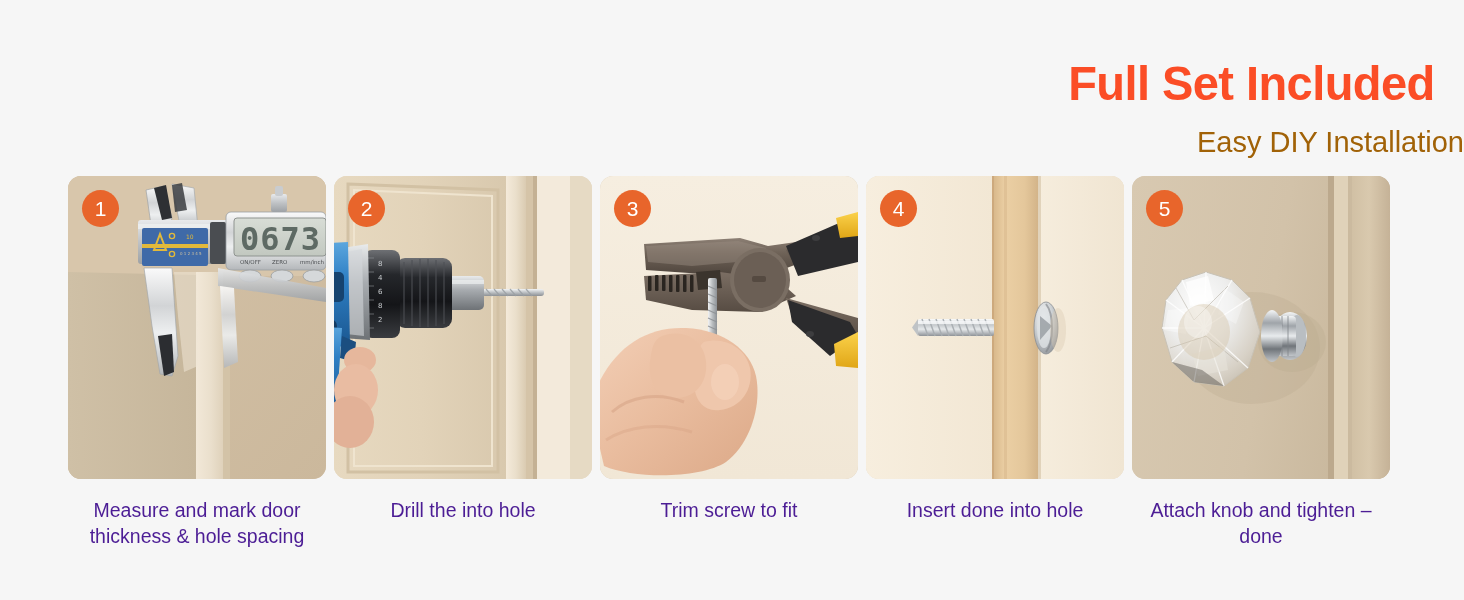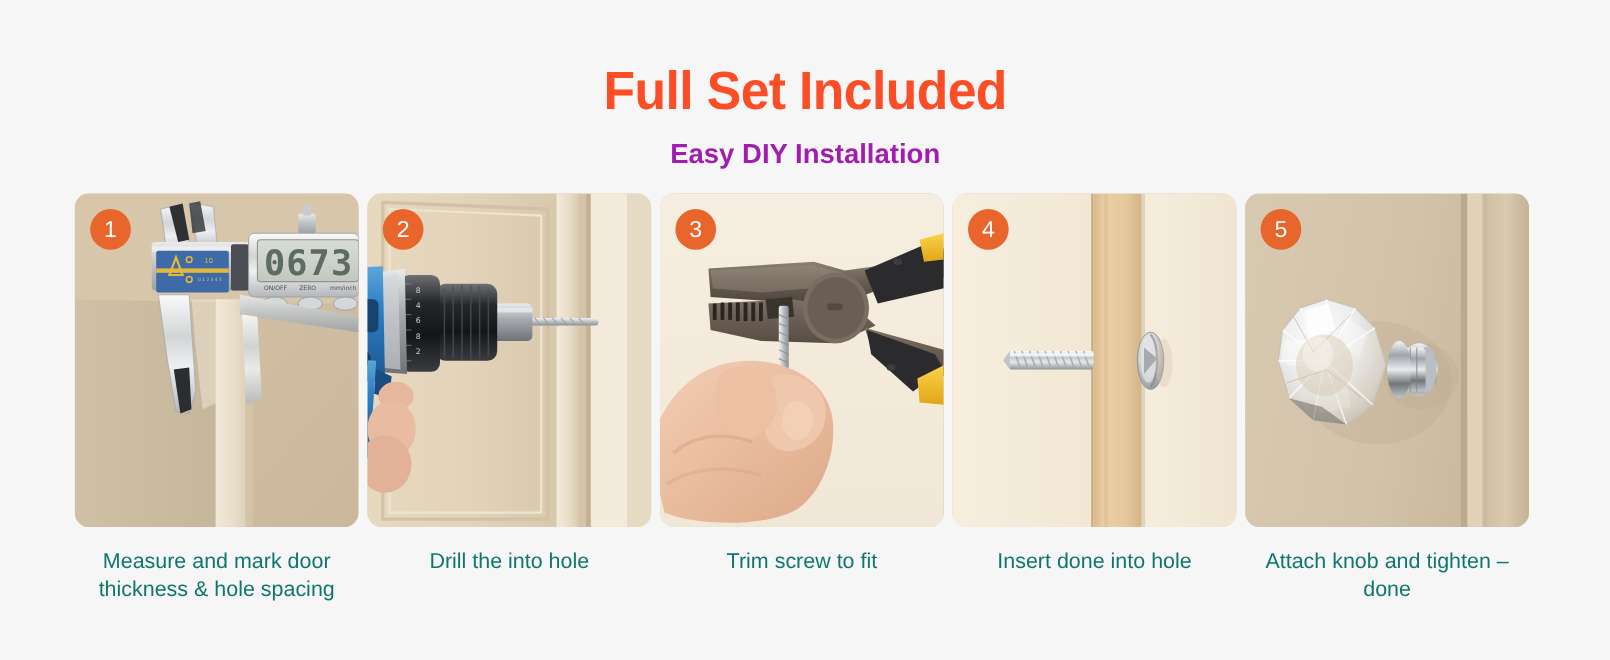--- a/index.html
+++ b/index.html
@@ -16,39 +16,39 @@
   .page {
     position: relative;
     width: 1464px;
     height: 600px;
     background: #F6F6F6;
   }
 
   
   .header {
     width: 100%;
-    text-align: center;
+    text-align: right;
     padding-top: 58px;
   }
 
   .headline {
     font-size: 49px;
     font-weight: 700;
     letter-spacing: -0.6px;
     color: #FB4D26;
     line-height: 1.05;
     font-stretch: condensed;
     transform: scaleX(0.96);
   }
 
   .subhead {
     margin-top: 16px;
-    font-size: 25px;
-    font-weight: 700;
-    color: #a21caf;
+    font-size: 29px;
+    font-weight: 400;
+    color: #a16207;
     line-height: 1.2;
   }
 
   
   .steps {
     position: absolute;
     left: 68px;
     top: 176px;
     width: 1328px;
     display: flex;
@@ -90,21 +90,21 @@
     line-height: 1;
     z-index: 5;
   }
 
   .caption {
     margin-top: 19px;
     width: 250px;
     text-align: center;
     font-size: 19.5px;
     line-height: 1.32;
-    color: #0f766e;
+    color: #4c1d95;
     font-weight: 400;
   }
 </style>
 </head>
 <body>
 
 <div class="page">
 
   <div class="header">
     <div class="headline">Full Set Included</div>

